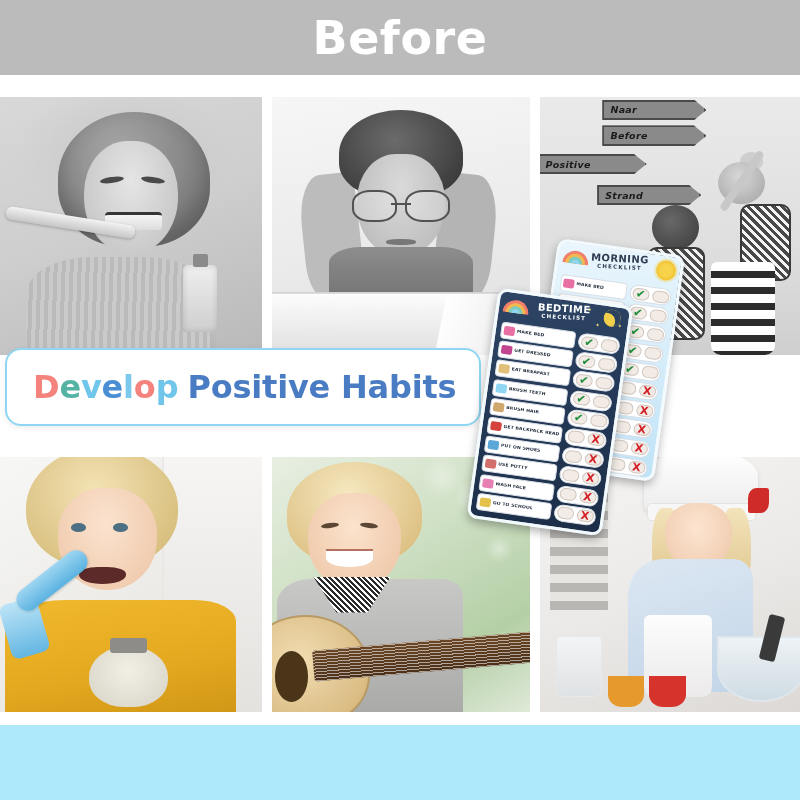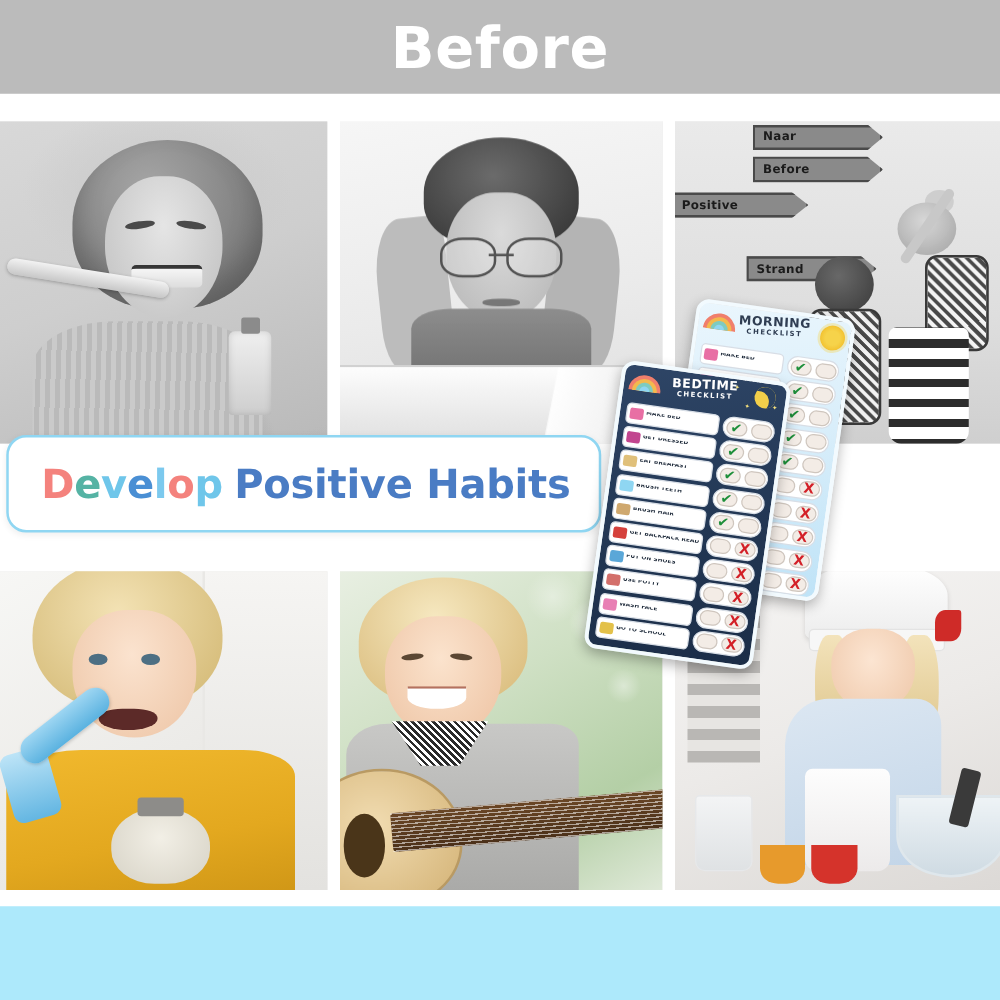--- a/index.html
+++ b/index.html
@@ -26,21 +26,21 @@
 
   
   .grid{ position:absolute; left:0; top:97px; width:800px; height:625px; }
   .cell{ position:absolute; overflow:hidden; background:#efefef; }
   .cell.r1{ top:0; height:258px; }
   .cell.r2{ top:360px; height:255px; }
   .c1{ left:0;   width:262px; }
   .c2{ left:272px; width:258px; }
   .c3{ left:540px; width:260px; }
 
-  .bw{ filter:grayscale(1) contrast(1.02); }
+  .bw{ filter:grayscale(1) contrast(1.02);font-style:italic; }
   .ph{ position:absolute; inset:0; }
 
   
   .p1{ background:
       radial-gradient(ellipse 120px 70px at 52% 98%, #8e8e8e 0%, rgba(142,142,142,0) 70%),
       radial-gradient(ellipse 150px 95px at 48% 22%, #c9c6c2 0%, rgba(201,198,194,0) 72%),
       linear-gradient(160deg,#d8d6d2 0%,#cfccc8 48%,#bab7b3 100%);
   }
   .p1-hair{ position:absolute; left:22%; top:6%; width:58%; height:52%;
       border-radius:50% 50% 44% 44%;
@@ -103,21 +103,21 @@
   
   .p3{ background:linear-gradient(180deg,#e9e8e6 0%,#dedcda 60%,#cfcdca 100%); }
   .sign{ position:absolute; height:8%; background:#8a8a8a;
       border:2px solid #4b4b4b; display:flex; align-items:center;
       padding-left:6px; color:#1d1d1d; font-size:9.5px; font-weight:bold;
       font-family:"DejaVu Sans", sans-serif; letter-spacing:.3px;
       clip-path:polygon(0 0,88% 0,100% 50%,88% 100%,0 100%); }
   .sign.s0{ left:24%; top:1%;  width:40%; }
   .sign.s1{ left:24%; top:11%; width:40%; }
   .sign.s2{ left:-1%; top:22%; width:42%; }
-  .sign.s3{ left:22%; top:34%; width:40%;margin-top:20px; }
+  .sign.s3{ left:22%; top:34%; width:40%; }
   .p3-boy{ position:absolute; left:40%; top:42%; width:26%; height:58%; }
   .p3-boy .head{ position:absolute; left:12%; top:0; width:70%; height:30%;
       border-radius:50%; background:radial-gradient(circle at 40% 35%,#6b6866,#3d3b39); }
   .p3-boy .pack{ position:absolute; left:4%; top:28%; width:86%; height:62%;
       border-radius:10px;
       background:repeating-linear-gradient(45deg,#4a4a4a 0 3px,#f0f0f0 3px 6px);
       border:2px solid #3a3a3a; }
   .p3-girl{ position:absolute; left:64%; top:25%; width:32%; height:75%; }
   .p3-girl .head{ position:absolute; left:14%; top:0; width:56%; height:22%;
       border-radius:50%; background:radial-gradient(circle at 45% 35%,#d8d5d1,#a5a29e); }

